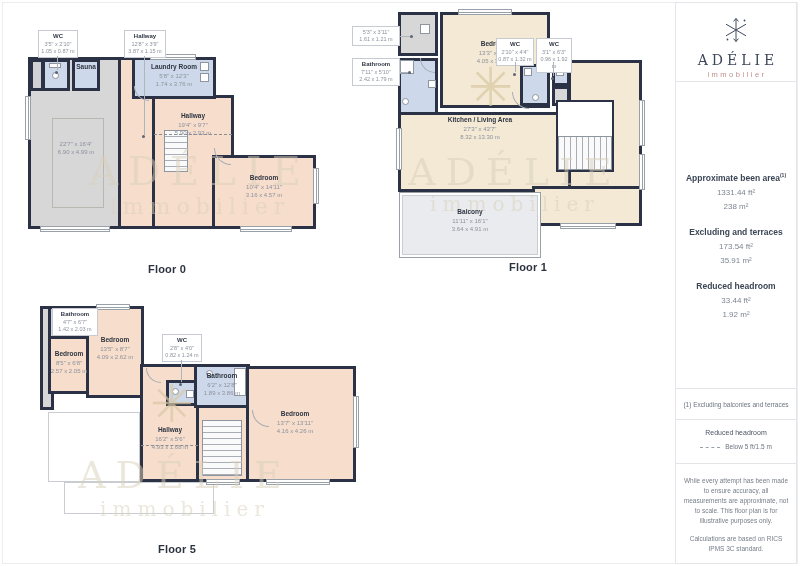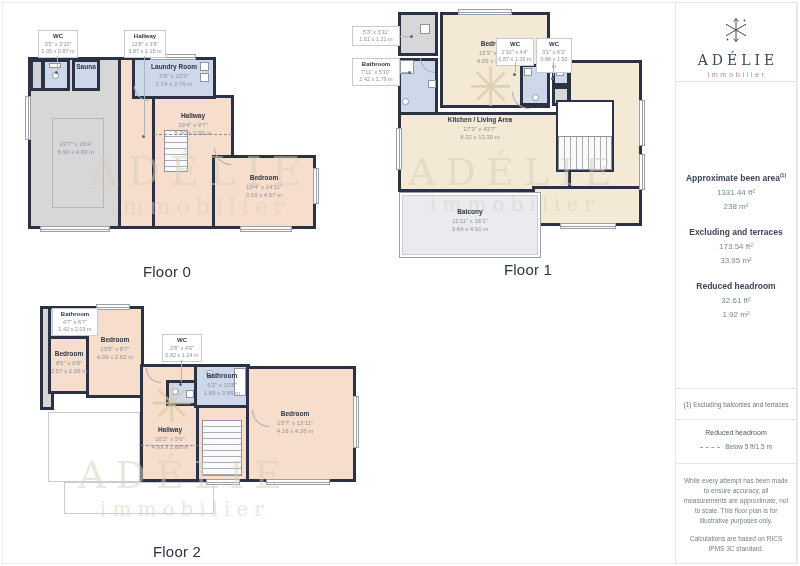--- a/index.html
+++ b/index.html
@@ -28,21 +28,21 @@
   .win-v{position:absolute;width:6px;background-color:#fff;border:1px solid #9aa0a8;box-sizing:border-box;background-image:linear-gradient(90deg,#9aa0a8,#9aa0a8);background-size:1px 100%;background-position:center;background-repeat:no-repeat;z-index:3;}
   .stairs-h{position:absolute;background:repeating-linear-gradient(to bottom,#fafafa 0 5px,#a9aeb6 5px 6px);border:1px solid #8f959e;box-sizing:border-box;z-index:2;}
   .stairs-v{position:absolute;background:repeating-linear-gradient(to right,#fafafa 0 5px,#a9aeb6 5px 6px);border:1px solid #8f959e;box-sizing:border-box;z-index:2;}
   .stairwell{position:absolute;background:#fff;border:2px solid #2b3245;box-sizing:border-box;z-index:2;}
   .fixture{position:absolute;background:#fff;border:1px solid #8f959e;box-sizing:border-box;z-index:2;}
   .round{border-radius:50%;}
   .arc{position:absolute;border-left:1px solid #a7acb4;border-bottom:1px solid #a7acb4;border-bottom-left-radius:100%;z-index:2;}
   .dash{position:absolute;border-top:1px dashed #878d97;z-index:4;}
   .palm{position:absolute;color:#d9c9a3;opacity:.7;z-index:2;pointer-events:none;line-height:1;}
   .wm{position:absolute;font-family:"DejaVu Serif",serif;color:#d9d0ba;opacity:.5;z-index:4;pointer-events:none;white-space:nowrap;transform:translateX(-50%);}
-  .floor-caption{position:absolute;font-size:15px;font-weight:normal;color:#2c3340;z-index:5;transform:translateX(-50%);letter-spacing:.2px;white-space:nowrap;}
+  .floor-caption{position:absolute;font-size:11px;font-weight:bold;color:#2c3340;z-index:5;transform:translateX(-50%);letter-spacing:.2px;white-space:nowrap;}
 
   
   .sidebar{position:absolute;left:675px;top:2px;width:122px;height:562px;border:1px solid #e3e5e8;background:#fff;box-sizing:border-box;text-align:center;z-index:7;}
   .sb-sec{box-sizing:border-box;border-bottom:1px solid #e3e5e8;overflow:hidden;}
   .sb-logo{height:79px;padding-top:14px;}
   .brand-name{font-family:"DejaVu Serif",serif;font-size:14px;letter-spacing:4px;color:#3d4759;margin-top:5px;padding-left:4px;}
   .brand-sub{font-size:7.5px;letter-spacing:2.5px;color:#c48f8d;margin-top:2px;padding-left:2px;}
   .sb-meas{height:307px;padding-top:90px;}
   .sb-group{margin-bottom:16px;}
   .sb-title{font-size:8.5px;font-weight:bold;color:#3c4656;white-space:nowrap;}
@@ -280,21 +280,21 @@
       <div class="rdim">4.16 x 4.26 m</div>
     </div>
     <div class="room-label" style="left:142px;top:426px;width:56px;">
       <div class="rname">Hallway</div>
       <div class="rdim">16'2" x 5'6"</div>
       <div class="rdim">4.93 x 1.68 m</div>
     </div>
 
     <div class="wm" style="left:185px;top:453px;font-size:38px;letter-spacing:10px;">ADÉLIE</div>
     <div class="wm" style="left:185px;top:497px;font-size:20px;letter-spacing:6px;">immobilier</div>
-    <div class="floor-caption" style="left:177px;top:543px;">Floor 2</div>
+    <div class="floor-caption" style="left:177px;top:543px;">Floor 5</div>
   </div>
 
   <div class="sidebar">
     <div class="sb-sec sb-logo">
       <span>
         <svg width="26" height="26" viewBox="0 0 26 26" fill="none" stroke="#3f4a5c" stroke-width="1">
           <line x1="13" y1="1.5" x2="13" y2="24.5"></line>
           <line x1="3" y1="7.2" x2="23" y2="18.8"></line>
           <line x1="3" y1="18.8" x2="23" y2="7.2"></line>
           <line x1="13" y1="1.5" x2="10.6" y2="4.4"></line>
@@ -311,25 +311,25 @@
 
     <div class="sb-sec sb-meas">
       <div class="sb-group">
         <div class="sb-title"><span>Approximate been area</span><sup>(1)</sup></div>
         <div class="sb-val">1331.44 ft²</div>
         <div class="sb-val">238 m²</div>
       </div>
       <div class="sb-group">
         <div class="sb-title">Excluding and terraces</div>
         <div class="sb-val">173.54 ft²</div>
-        <div class="sb-val">33.95 m²</div>
+        <div class="sb-val">35.91 m²</div>
       </div>
       <div class="sb-group">
         <div class="sb-title">Reduced headroom</div>
-        <div class="sb-val">32.61 ft²</div>
+        <div class="sb-val">33.44 ft²</div>
         <div class="sb-val">1.92 m²</div>
       </div>
     </div>
 
     <div class="sb-sec sb-foot">(1) Excluding balconies and terraces</div>
 
     <div class="sb-sec sb-legend">
       <div>Reduced headroom</div>
       <div class="legend-row"><span class="dash-sample"></span><span>Below 5 ft/1.5 m</span></div>
     </div>

